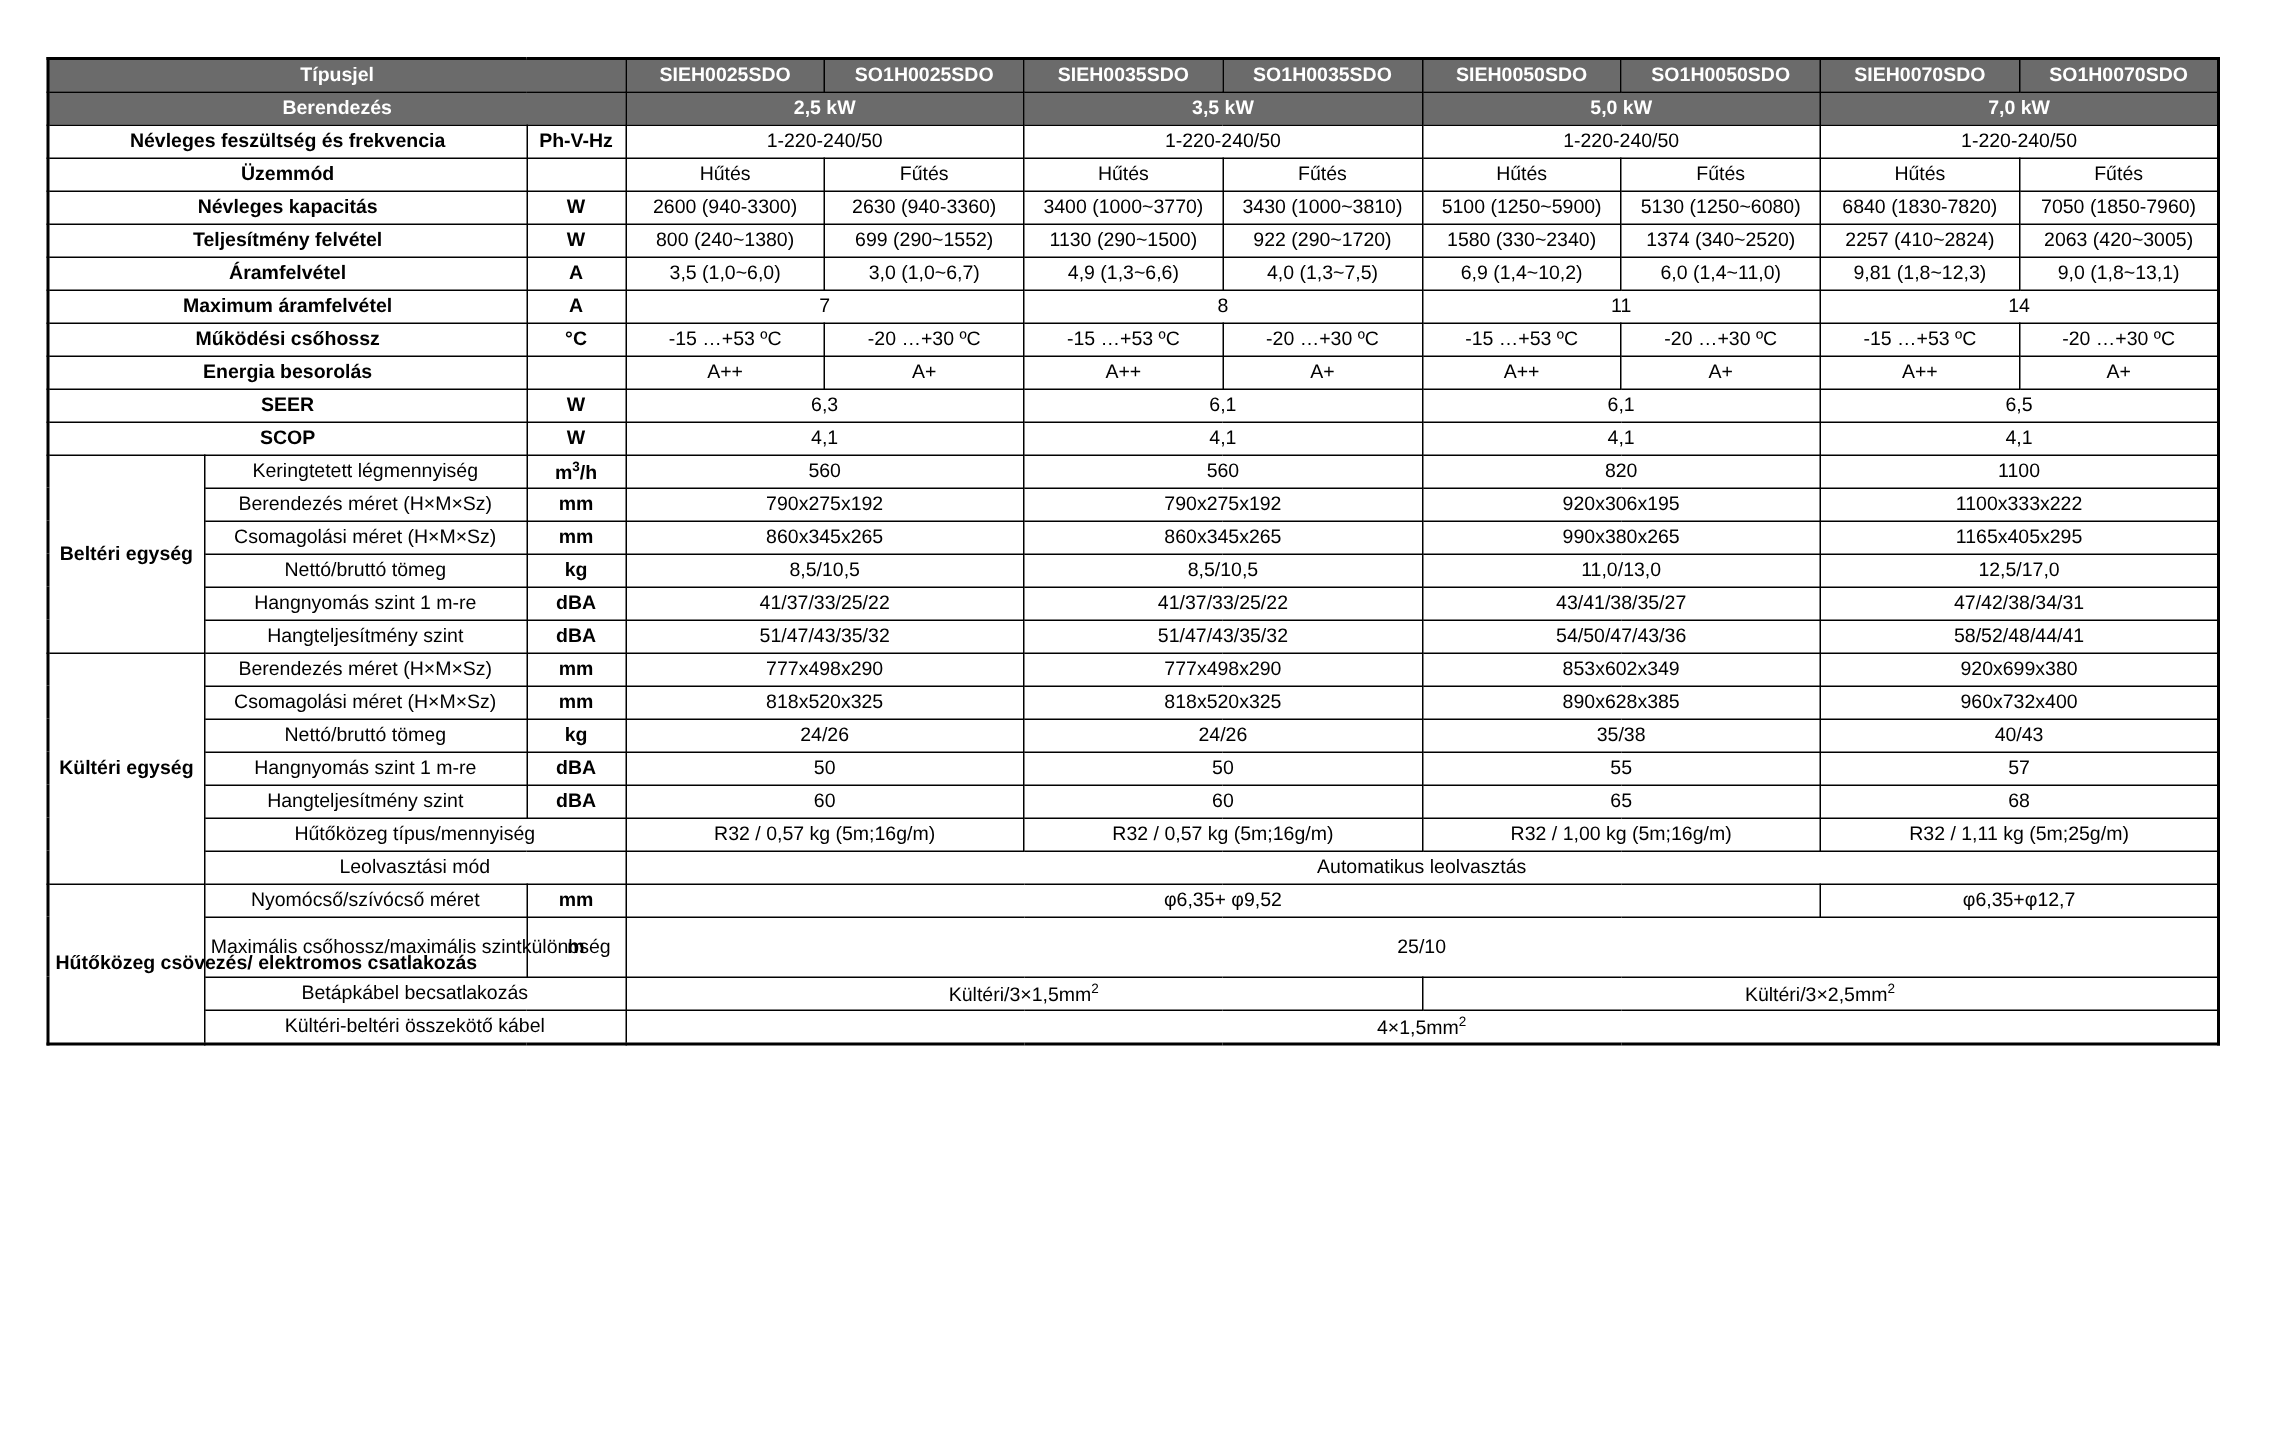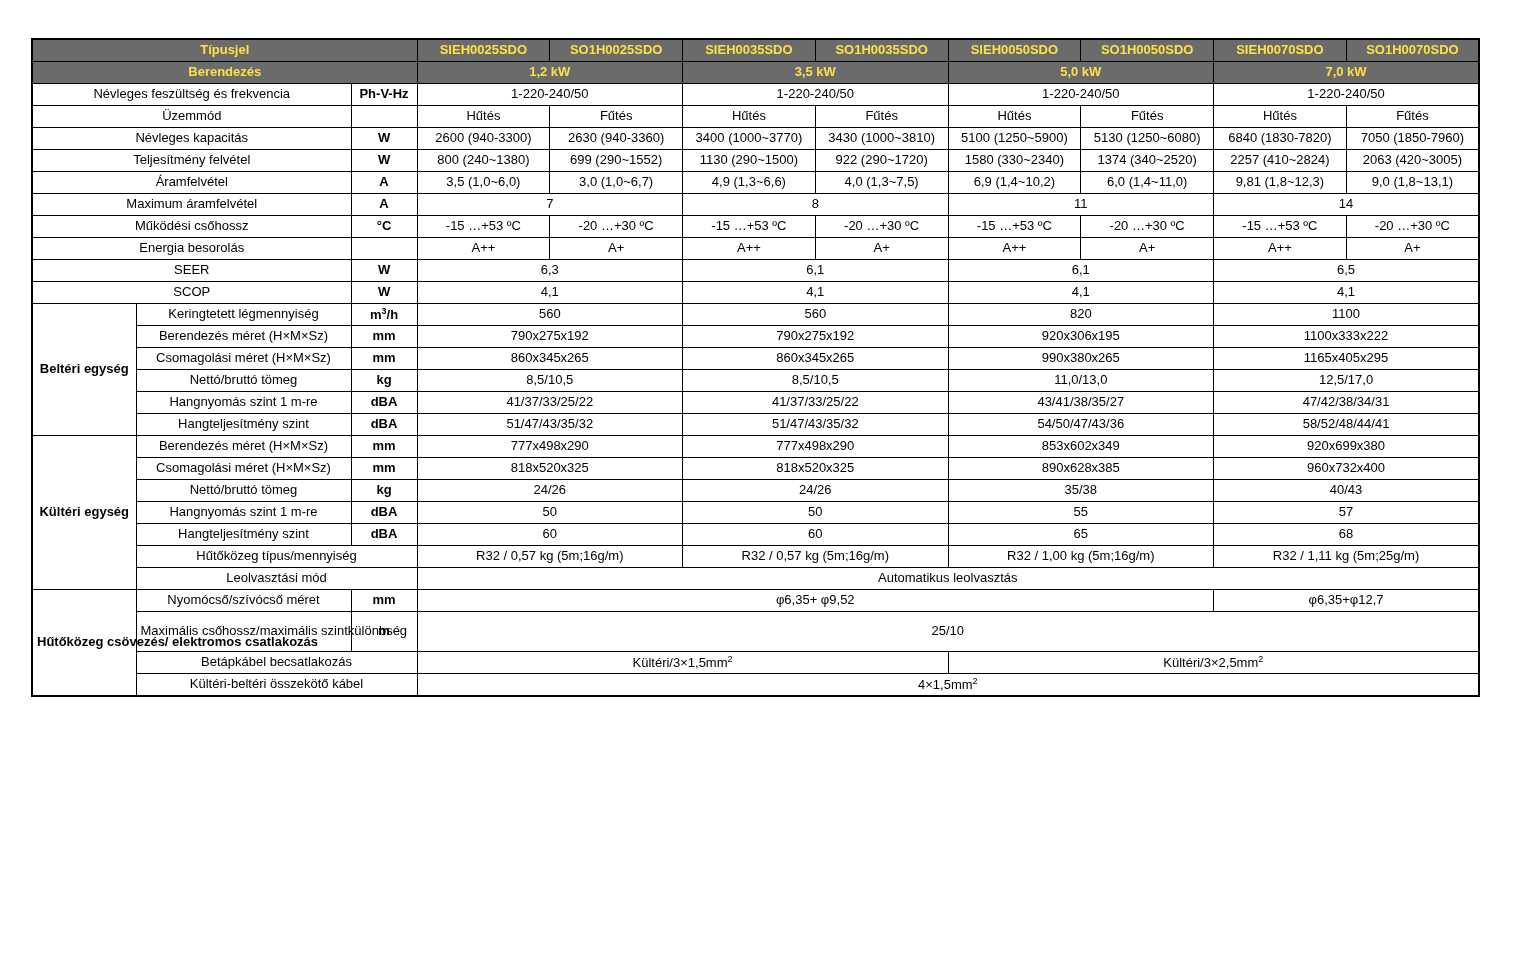--- a/index.html
+++ b/index.html
@@ -33,31 +33,31 @@
     text-align: center;
     vertical-align: middle;
     font-size: 13px;
     line-height: 1.15;
     height: 22px;
     box-sizing: border-box;
     white-space: nowrap;
   }
   .hdr {
     background: #6b6b6b;
-    color: #fde047;
+    color: #ffffff;
     font-weight: bold;
   }
   .hdr-left {
     text-align: left;
     padding-left: 8px;
   }
   .rowlabel {
     text-align: left;
     padding-left: 8px;
-    font-weight: normal;
+    font-weight: bold;
   }
   .rowlabel-sub {
     text-align: left;
     padding-left: 8px;
     font-weight: normal;
   }
   .grouplabel {
     text-align: left;
     padding-left: 8px;
     font-weight: bold;
@@ -109,21 +109,21 @@
         <td class="hdr">SIEH0035SDO</td>
         <td class="hdr">SO1H0035SDO</td>
         <td class="hdr">SIEH0050SDO</td>
         <td class="hdr">SO1H0050SDO</td>
         <td class="hdr">SIEH0070SDO</td>
         <td class="hdr">SO1H0070SDO</td>
       </tr>
 
       <tr>
         <td class="hdr hdr-left" colspan="3">Berendezés</td>
-        <td class="hdr" colspan="2">1,2 kW</td>
+        <td class="hdr" colspan="2">2,5 kW</td>
         <td class="hdr" colspan="2">3,5 kW</td>
         <td class="hdr" colspan="2">5,0 kW</td>
         <td class="hdr" colspan="2">7,0 kW</td>
       </tr>
 
       <tr>
         <td class="rowlabel" colspan="2">Névleges feszültség és frekvencia</td>
         <td class="unit">Ph-V-Hz</td>
         <td class="val" colspan="2">1-220-240/50</td>
         <td class="val" colspan="2">1-220-240/50</td>

